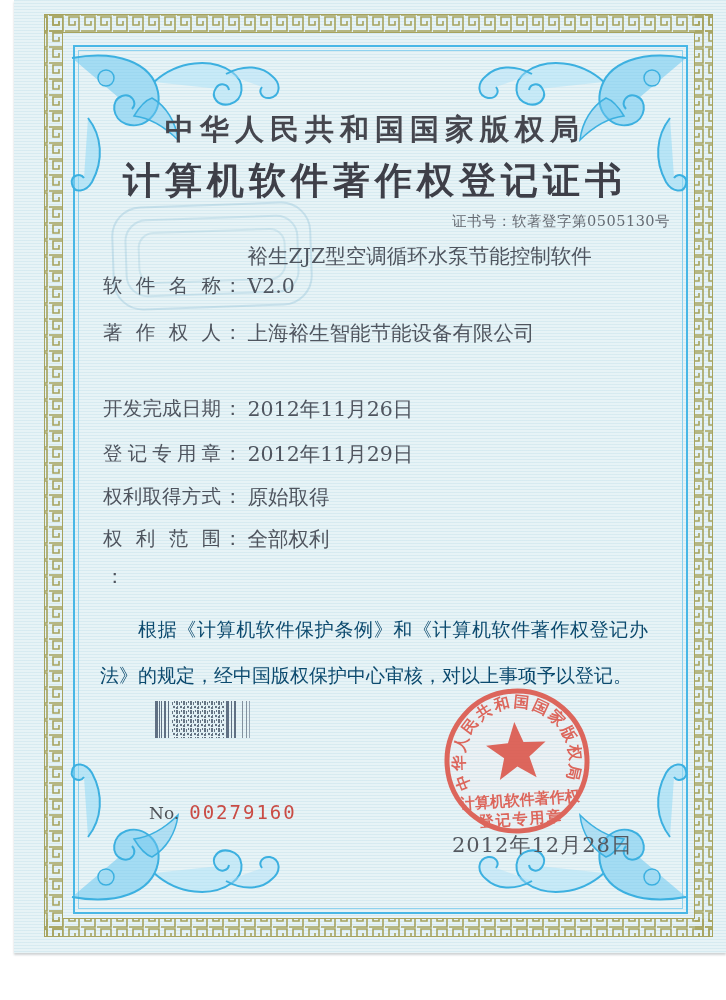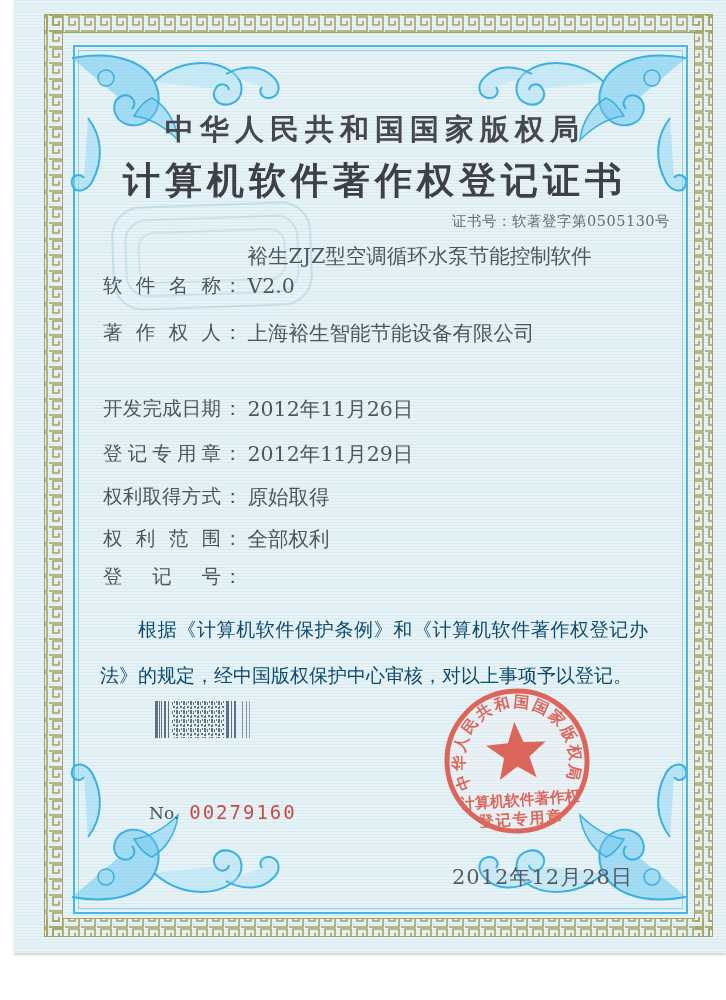--- a/index.html
+++ b/index.html
@@ -61,21 +61,21 @@
     font-size:19px;line-height:46px;color:#0c4a6e;text-indent:2em;text-align:justify;
   }
   
   .barcode{position:absolute;left:155px;top:701px;}
   .serial{position:absolute;left:149px;top:801px;font-size:17px;color:#4e5258;}
   .serial .num{
     font-family:"DejaVu Sans Mono","Liberation Mono",monospace;
     font-size:19px;color:#c94b44;letter-spacing:2px;margin-left:10px;
   }
   .issuedate{
-    position:absolute;left:452px;top:831px;font-size:21px;color:#54585f;letter-spacing:1px;margin-top:32px;
+    position:absolute;left:452px;top:831px;font-size:21px;color:#54585f;letter-spacing:1px;
   }
   .seal{position:absolute;left:431px;top:671px;}
 </style>
 </head>
 <body>
 
 <div class="stage">
 
   <div class="paper"></div>
 
@@ -163,21 +163,20 @@
     <span class="fvalue">原始取得</span>
   </div>
 
   <div class="field" style="top:524px">
     <span class="flabel">权利范围</span>
       <span class="fcolon">：</span>
     <span class="fvalue">全部权利</span>
   </div>
 
   <div class="field" style="top:562px">
-    <span class="flabel">登记号</span>
       <span class="fcolon">：</span>
   </div>
 
   <div class="statement">根据《计算机软件保护条例》和《计算机软件著作权登记办法》的规定，经中国版权保护中心审核，对以上事项予以登记。</div>
 
   <svg class="barcode" width="96" height="37">
     <defs>
       <pattern id="bc" width="7" height="9" patternUnits="userSpaceOnUse">
         <rect x="0" y="0" width="2" height="4" fill="#5a6a7a"></rect>
         <rect x="3" y="1" width="1" height="3" fill="#5a6a7a"></rect>

